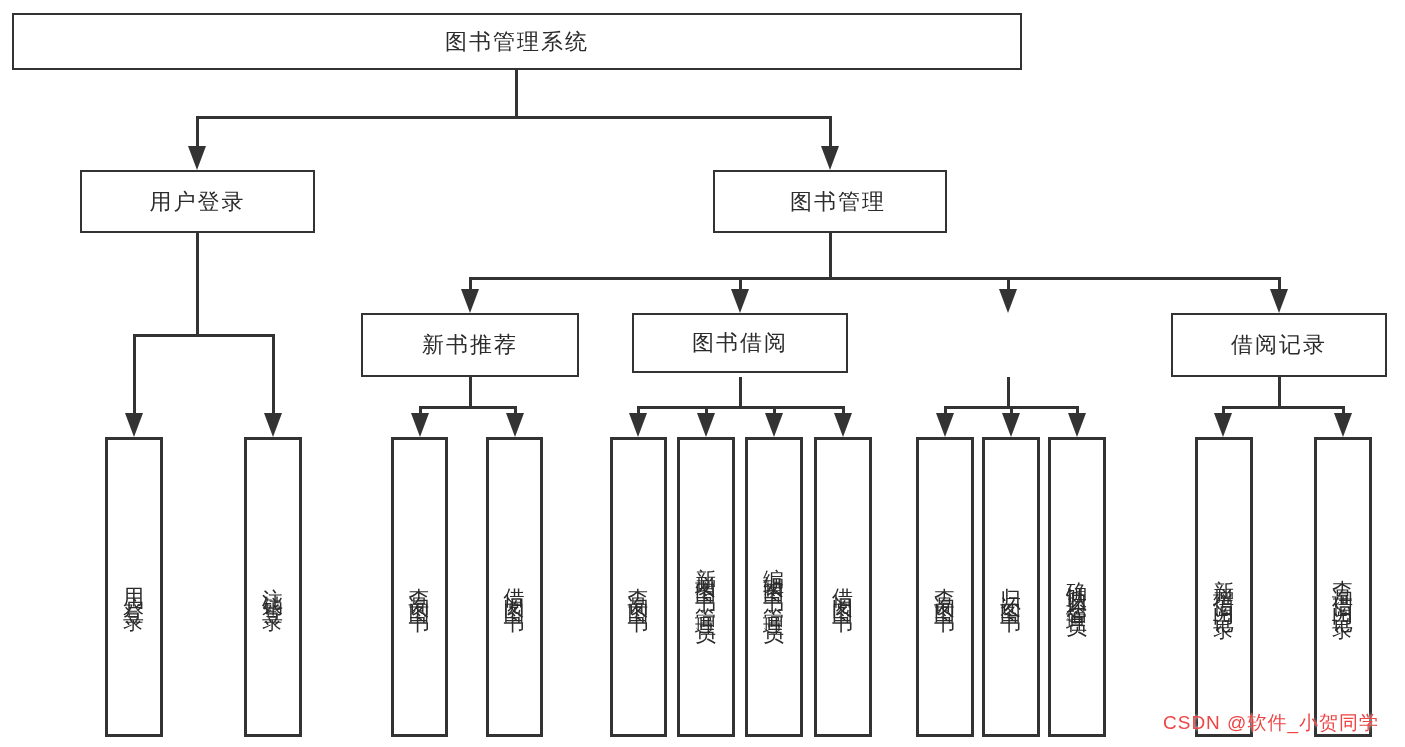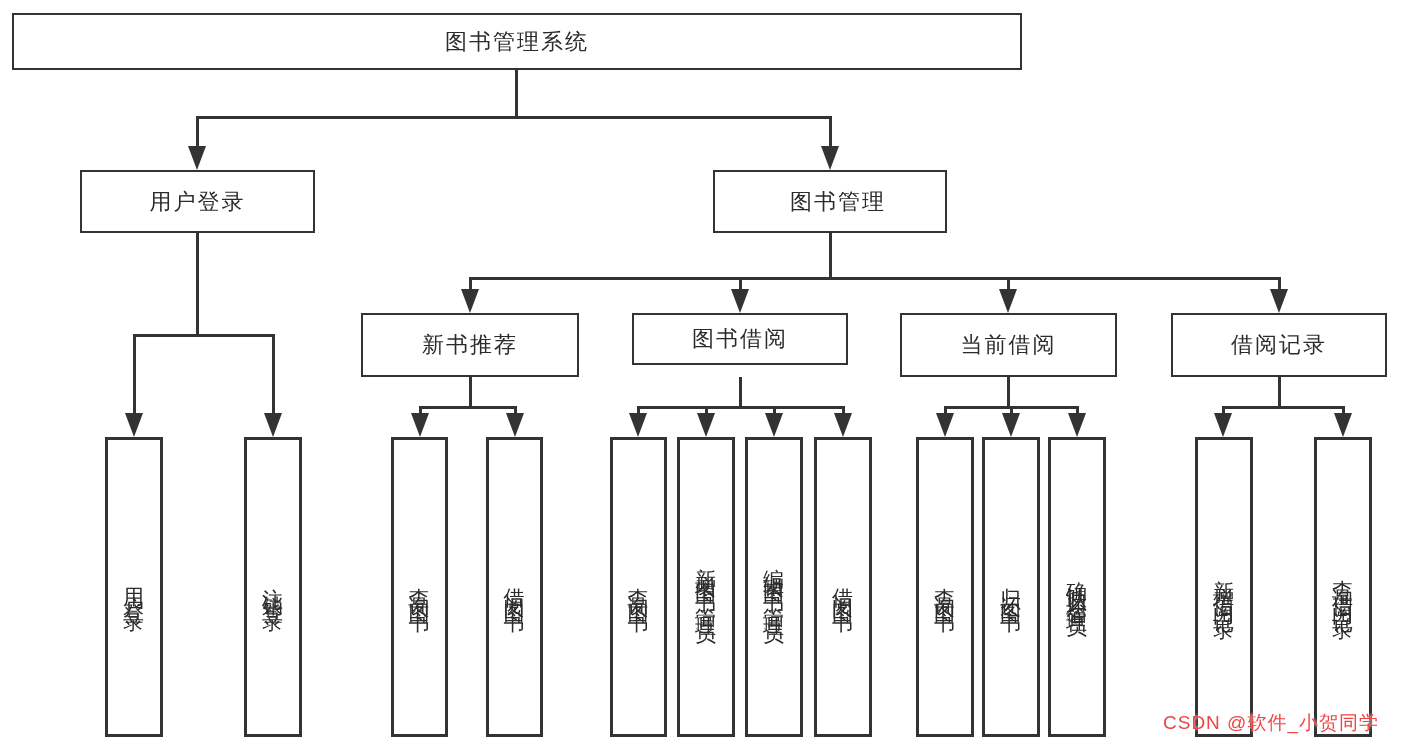--- a/index.html
+++ b/index.html
@@ -72,25 +72,22 @@
     <div class="ah" style="left:731px;top:289px;"></div>
     <div class="v" style="left:1007px;top:277px;height:14px;"></div>
     <div class="ah" style="left:999px;top:289px;"></div>
     <div class="v" style="left:1278px;top:277px;height:14px;"></div>
     <div class="ah" style="left:1270px;top:289px;"></div>
   </div>
 
   <div class="box" style="left:361px;top:313px;width:218px;height:64px;">
     <span class="hlabel">新书推荐</span>
   </div>
-  <div class="box" style="left:632px;top:313px;width:216px;height:52px;">
+  <div class="box" style="left:632px;top:313px;width:216px;height:60px;">
     <span class="hlabel">图书借阅</span>
-  </div>
-  <div class="box" style="left:900px;top:313px;width:217px;height:64px;">
-    <span class="hlabel">当前借阅</span>
   </div>
   <div class="box" style="left:1171px;top:313px;width:216px;height:64px;">
     <span class="hlabel">借阅记录</span>
   </div>
 
   <div>
     <div class="v" style="left:469px;top:377px;height:32px;"></div>
     <div class="h" style="left:419px;top:406px;width:97px;"></div>
     <div class="v" style="left:419px;top:406px;height:10px;"></div>
     <div class="ah" style="left:411px;top:413px;"></div>

